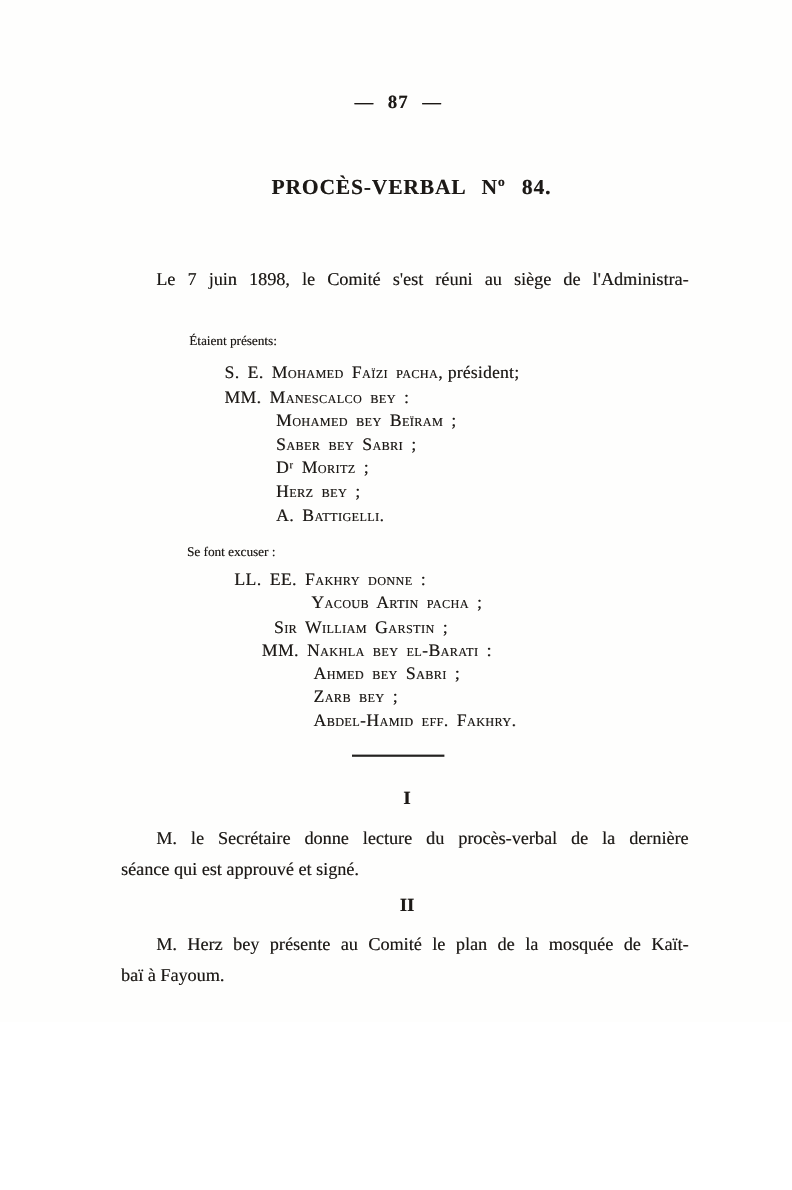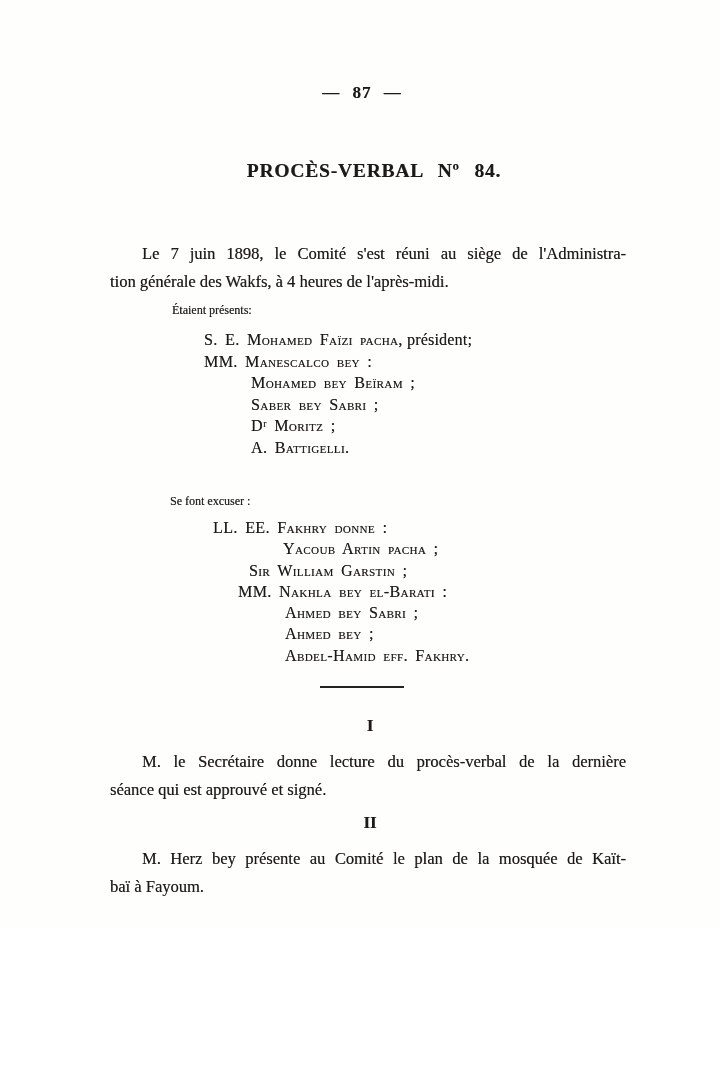--- a/index.html
+++ b/index.html
@@ -49,43 +49,43 @@
 <body>
 
 <div class="page">
 
   <div class="pageno">— 87 —</div>
 
   <div class="title">PROCÈS-VERBAL Nº 84.</div>
 
   <div class="para intro">
     <div class="pline first">Le 7 juin 1898, le Comité s'est réuni au siège de l'Administra-</div>
-    <div class="pline">tion générale des Wakfs, à 4 heures de l'après-midi.</div>
   </div>
 
   <div class="heading etaient">Étaient présents:</div>
 
   <div class="list present">
     <div class="row a"><span class="sc">S. E. Mohamed Faïzi pacha,</span><span class="plain"> président;</span></div>
     <div class="row a sc">MM. Manescalco bey :</div>
     <div class="row b sc">Mohamed bey Beïram ;</div>
     <div class="row b sc">Saber bey Sabri ;</div>
     <div class="row b sc">Dʳ Moritz ;</div>
+    <div class="row b sc">Herz bey ;</div>
     <div class="row b sc">A. Battigelli.</div>
   </div>
 
   <div class="heading excuser">Se font excuser :</div>
 
   <div class="list excused">
     <div class="row x0 sc">LL. EE. Fakhry donne :</div>
     <div class="row x1 sc">Yacoub Artin pacha ;</div>
     <div class="row x2 sc">Sir William Garstin ;</div>
     <div class="row x3 sc">MM. Nakhla bey el-Barati :</div>
     <div class="row x4 sc">Ahmed bey Sabri ;</div>
-    <div class="row x4 sc">Ahmed bey ;</div>
+    <div class="row x4 sc">Zarb bey ;</div>
     <div class="row x4 sc">Abdel-Hamid eff. Fakhry.</div>
   </div>
 
   <div class="divider"></div>
 
   <div class="numeral n1">I</div>
 
   <div class="para p1">
     <div class="pline first">M. le Secrétaire donne lecture du procès-verbal de la dernière</div>
     <div class="pline">séance qui est approuvé et signé.</div>

